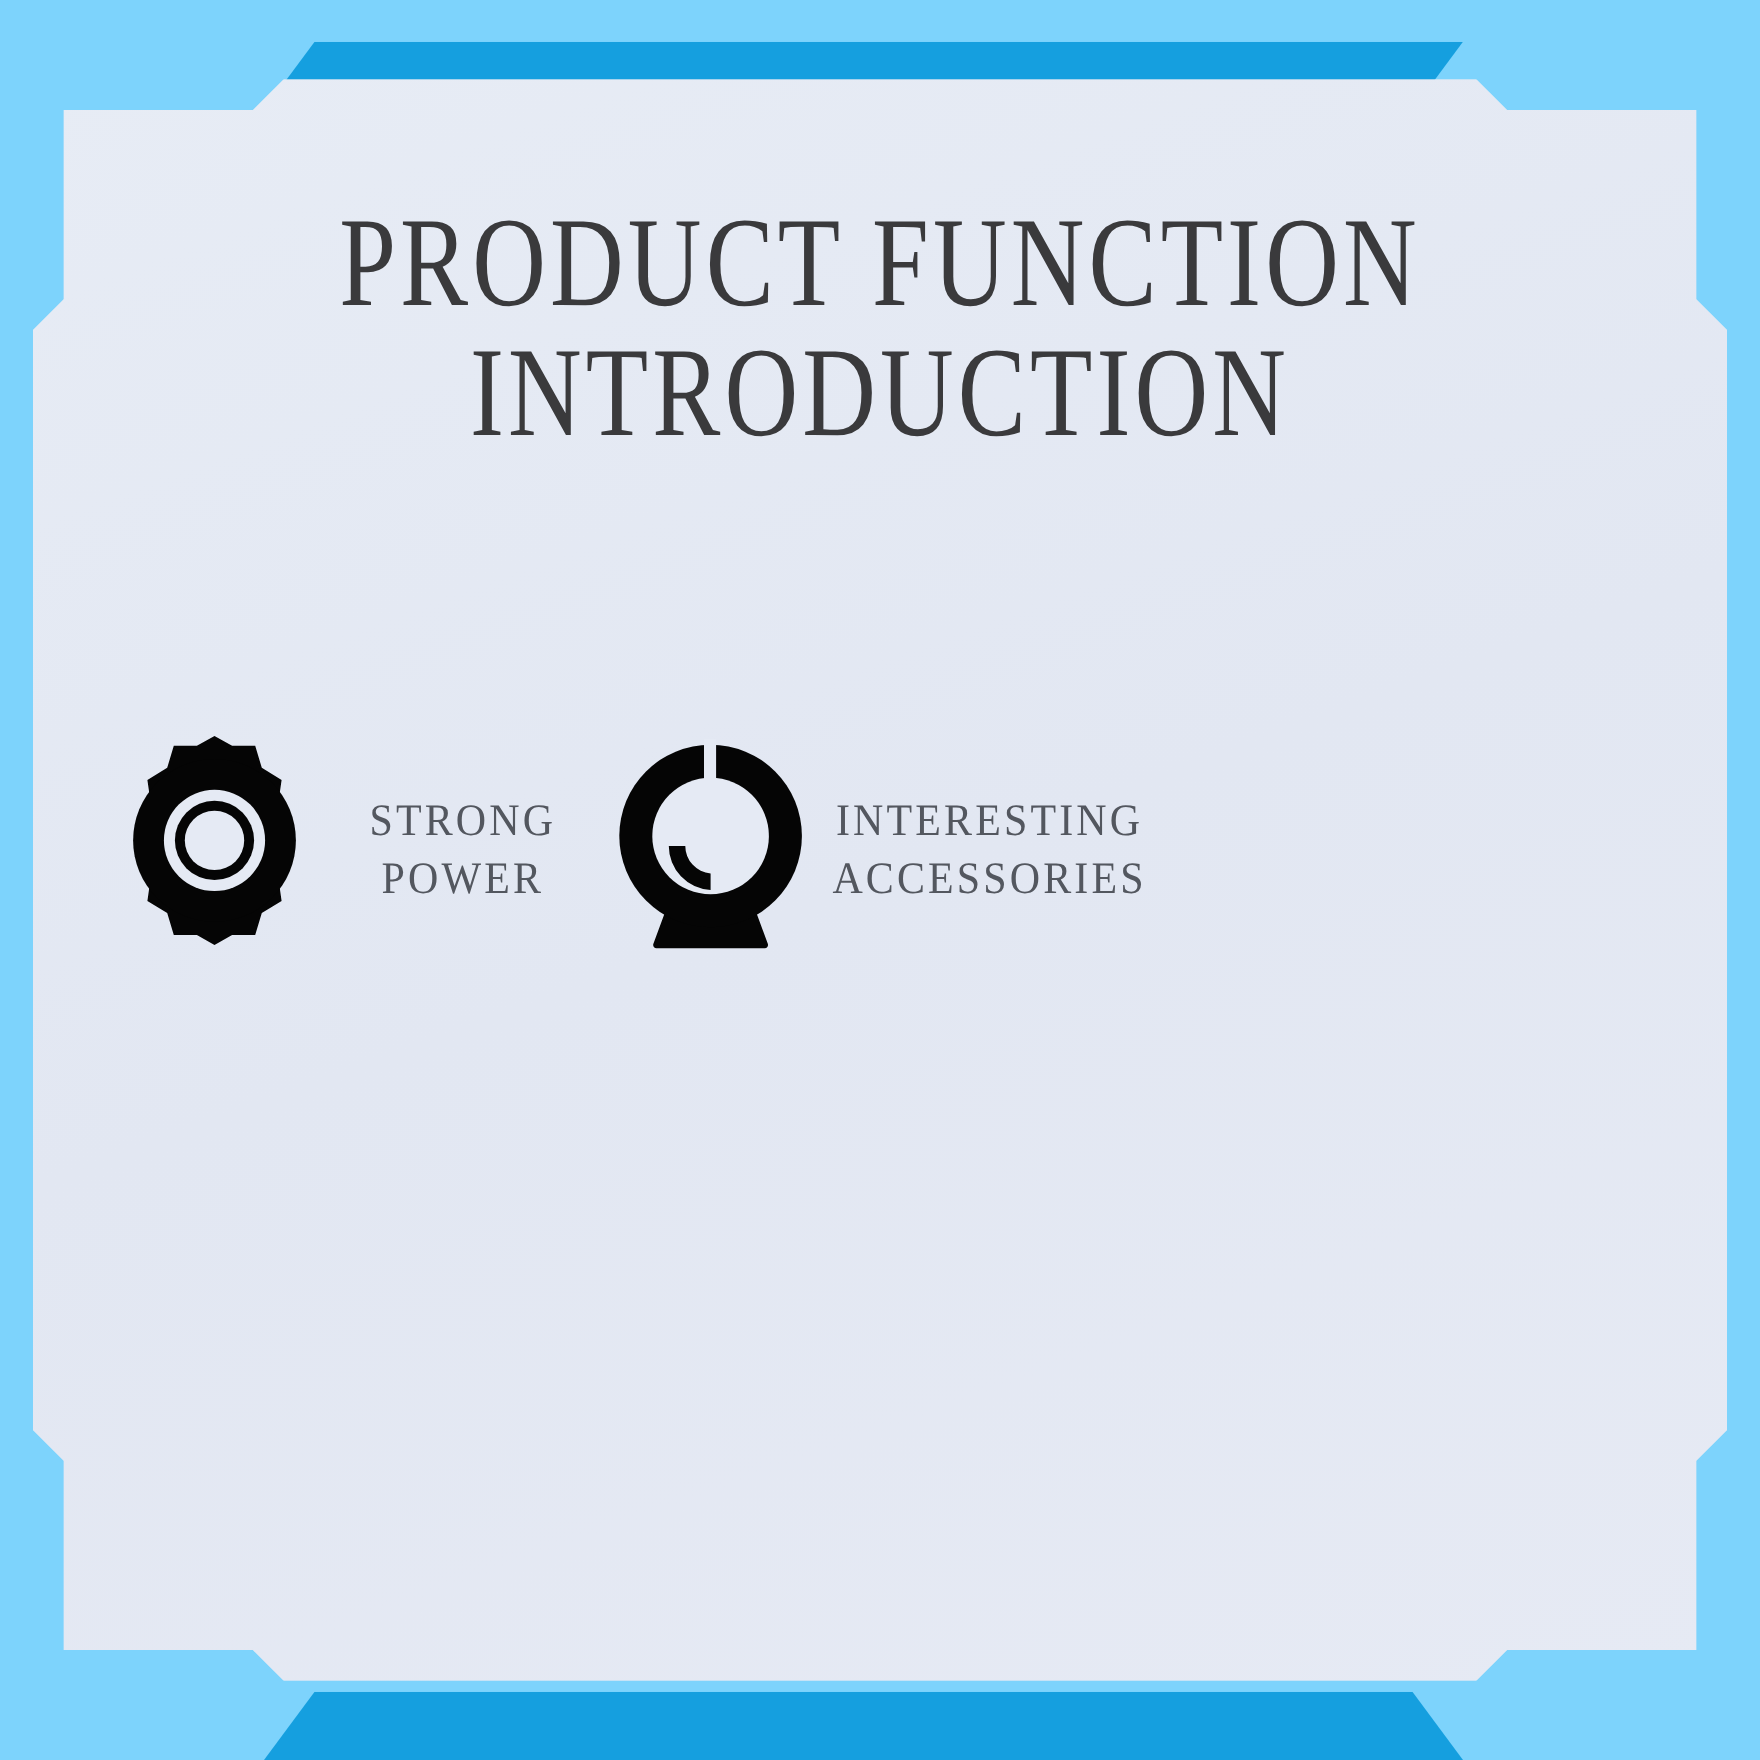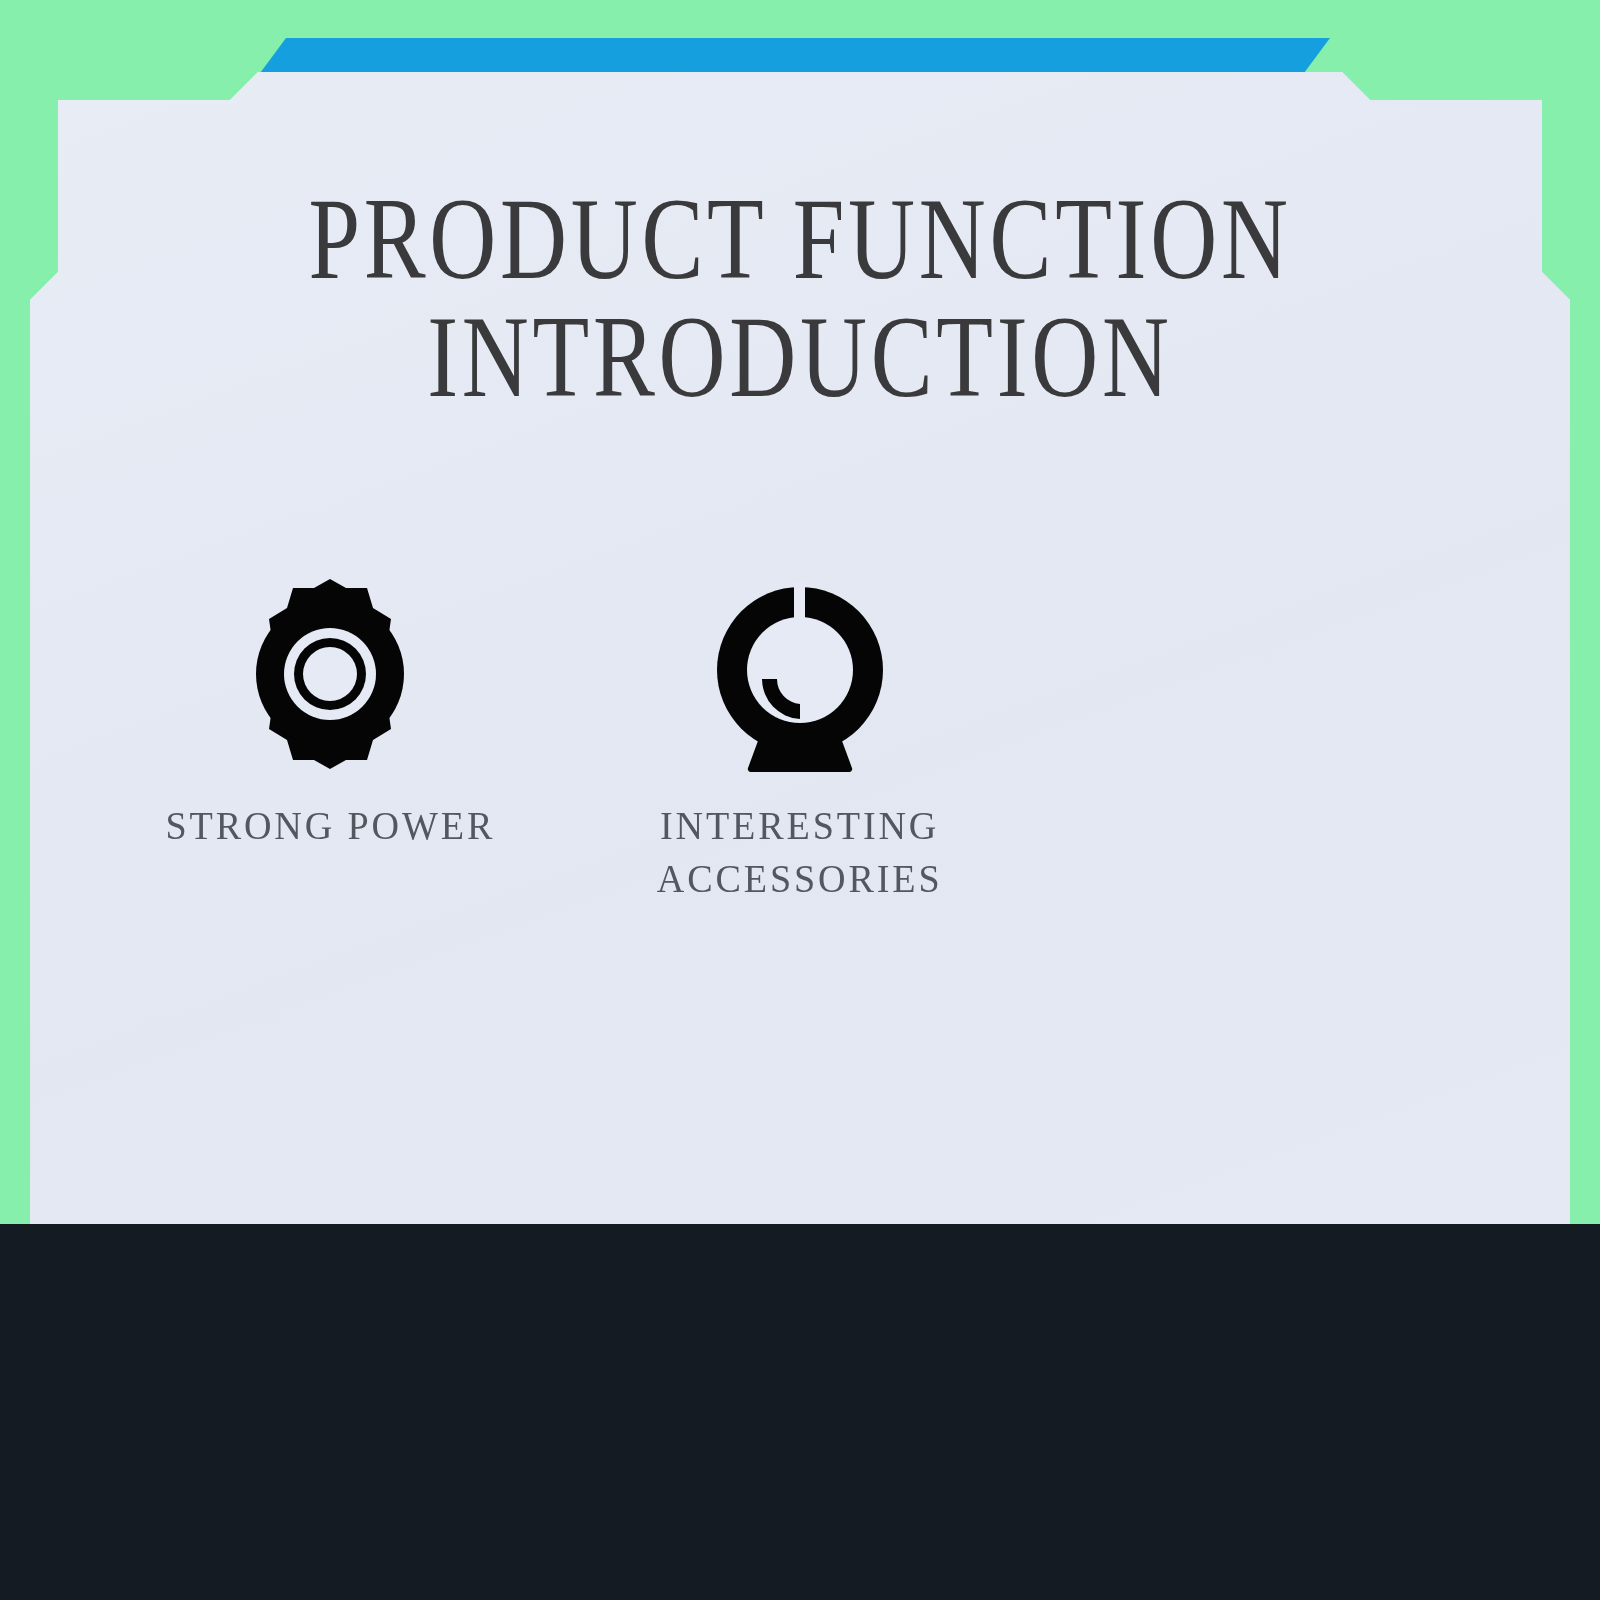--- a/index.html
+++ b/index.html
@@ -10,22 +10,22 @@
   body {
     width: 1600px;
     height: 1600px;
     overflow: hidden;
     font-family: "Liberation Serif", "DejaVu Serif", serif;
   }
 
   #poster {
     position: relative;
     width: 1600px;
-    height: 1224px;
-    background: #86efac;
+    height: 1600px;
+    background: #7dd3fc;
     overflow: hidden;
   }
 
   
   .blue-bar {
     position: absolute;
     background: #159fdf;
     z-index: 1;
   }
   .blue-bar.top {
@@ -101,21 +101,21 @@
     width: 1410px;
     display: grid;
     grid-template-columns: repeat(3, 1fr);
     grid-template-rows: repeat(2, 400px);
     column-gap: 0px;
     row-gap: 10px;
   }
 
   .cell {
     display: flex;
-    flex-direction: column;
+    flex-direction: row;
     align-items: center;
   }
 
   .icon-wrap {
     height: 220px;
     display: flex;
     align-items: center;
     justify-content: center;
   }
 

